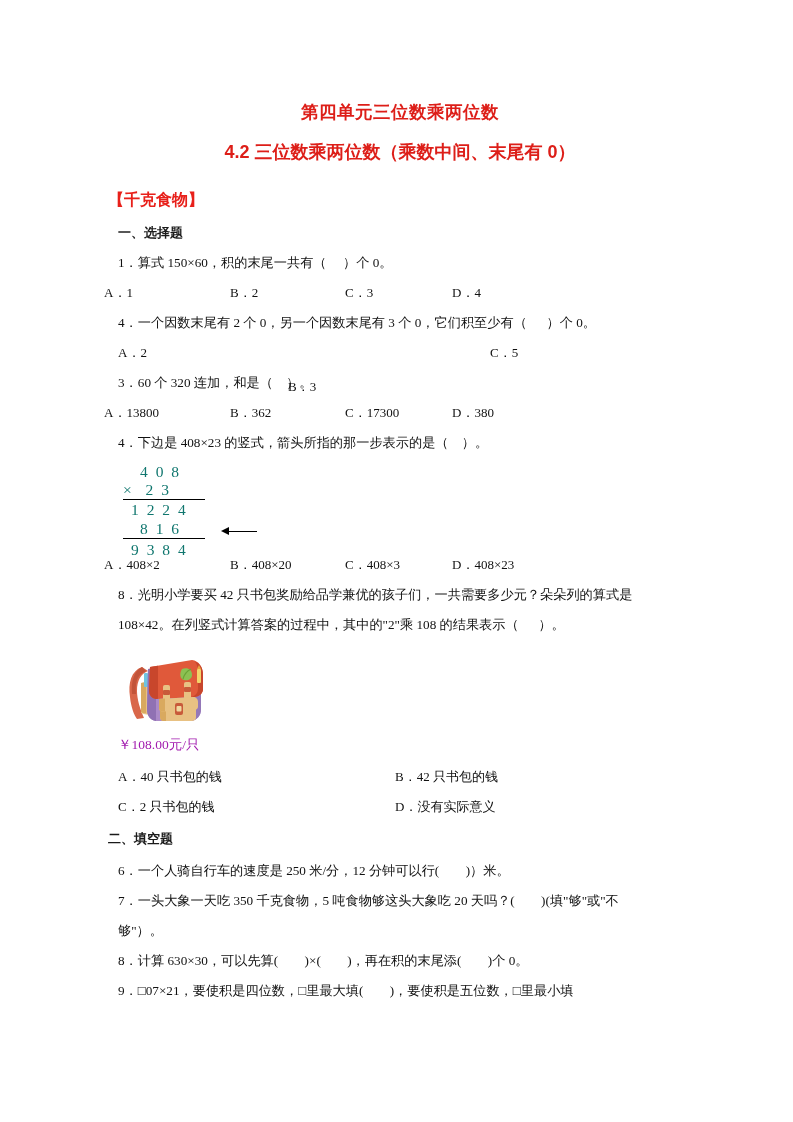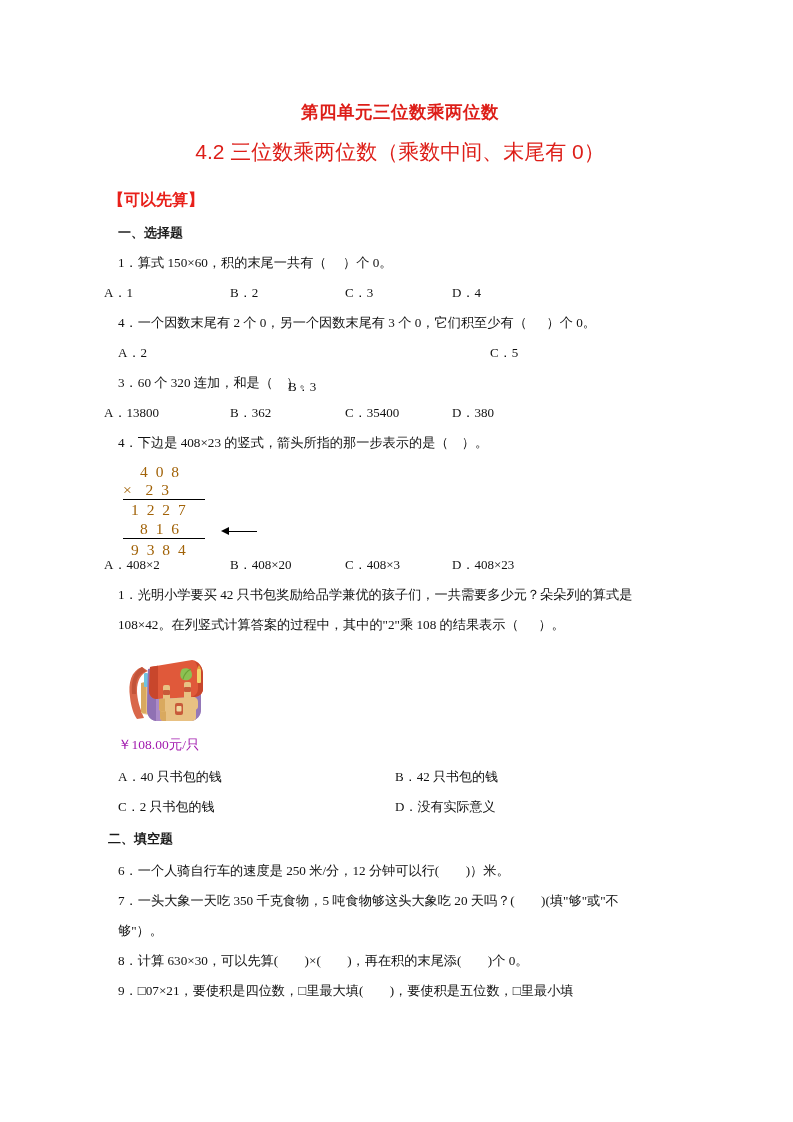--- a/index.html
+++ b/index.html
@@ -37,22 +37,22 @@
     font-weight: bold;
     letter-spacing: 0.5px;
     margin: 0;
     padding-top: 101px;
     line-height: 22px;
     font-family: "Liberation Sans", "DejaVu Sans", sans-serif;
   }
   .title-sub {
     text-align: center;
     color: #dd1e18;
-    font-size: 21px;
-    font-weight: normal;
+    font-size: 18px;
+    font-weight: bold;
     margin: 0;
     padding-top: 18px;
     line-height: 22px;
     font-family: "Liberation Sans", "DejaVu Sans", sans-serif;
   }
   .section-red {
     color: #e8201a;
     font-size: 16px;
     font-weight: bold;
     margin: 0;
@@ -117,21 +117,21 @@
 
   
   .vmul {
     position: relative;
     margin-left: 18px;
     width: 200px;
     height: 86px;
     font-family: "Liberation Serif", "DejaVu Serif", serif;
     font-size: 15.5px;
     line-height: 18px;
-    color: #a16207;
+    color: #0f766e;
   }
   .vmul .row { position: absolute; white-space: pre; letter-spacing: 2px; }
   .r1 { left: 22px; top: 0px; }
   .r2 { left: 5px;  top: 18px; }
   .r3 { left: 13px; top: 38px; }
   .r4 { left: 22px; top: 57px; }
   .r5 { left: 13px; top: 78px; }
   .vline {
     position: absolute;
     background: #000;
@@ -183,21 +183,21 @@
   }
 </style>
 </head>
 <body>
 
 <div class="page">
   <div class="content">
 
     <div class="title-unit">第四单元三位数乘两位数</div>
     <div class="title-sub">4.2 三位数乘两位数（乘数中间、末尾有 0）</div>
-    <div class="section-red">【可以先算】</div>
+    <div class="section-red">【千克食物】</div>
 
     <div class="sp12"></div>
 
     <div class="section-bw">一、选择题</div>
     <div class="sp10"></div>
 
     <div class="q">1．算式 150×60，积的末尾一共有（     ）个 0。</div>
     <div class="sp10"></div>
     <div class="opts">
       <span class="o4a">A．1</span>
@@ -214,52 +214,52 @@
       <span class="o3b">B．3</span>
       <span class="o3c">C．5</span>
     </div>
     <div class="sp10"></div>
 
     <div class="q">3．60 个 320 连加，和是（    ）。</div>
     <div class="sp10"></div>
     <div class="opts">
       <span class="o4a">A．13800</span>
       <span class="o4b">B．362</span>
-      <span class="o4c">C．35400</span>
+      <span class="o4c">C．17300</span>
       <span class="o4d">D．380</span>
     </div>
     <div class="sp10"></div>
 
     <div class="q">4．下边是 408×23 的竖式，箭头所指的那一步表示的是（    ）。</div>
     <div class="sp10"></div>
 
     <div class="vmul">
       <span class="row r1">4 0 8</span>
       <span class="row r2"><span>×</span>  <span>2 3</span></span>
       <div class="vline vl1"></div>
-      <span class="row r3">1 2 2 7</span>
+      <span class="row r3">1 2 2 4</span>
       <span class="row r4">8 1 6</span>
       <div class="vline vl2"></div>
       <span class="row r5">9 3 8 4</span>
       <div class="arrow">
         <div class="head"></div>
         <div class="shaft"></div>
       </div>
     </div>
 
     <div class="sp6"></div>
     <div class="opts">
       <span class="o4a">A．408×2</span>
       <span class="o4b">B．408×20</span>
       <span class="o4c">C．408×3</span>
       <span class="o4d">D．408×23</span>
     </div>
     <div class="sp10"></div>
 
-    <div class="q">1．光明小学要买 42 只书包奖励给品学兼优的孩子们，一共需要多少元？朵朵列的算式是</div>
+    <div class="q">8．光明小学要买 42 只书包奖励给品学兼优的孩子们，一共需要多少元？朵朵列的算式是</div>
     <div class="sp10"></div>
     <div class="q-cont">108×42。在列竖式计算答案的过程中，其中的"2"乘 108 的结果表示（      ）。</div>
     <div class="sp12"></div>
 
     <div class="bag-wrap">
       <svg class="bag" viewBox="0 0 86 78" xmlns="http://www.w3.org/2000/svg">
 
         <path d="M20 20 C9 24 6 36 8 50 C9 60 12 68 15 72 L22 71 C18 62 15 52 15 44 C15 33 19 27 26 24 Z" fill="#d9674a"></path>
         <path d="M20 20 C12 24 9 34 10 47 L14 47 C13 35 15 28 24 24 Z" fill="#c2543a"></path>
 

